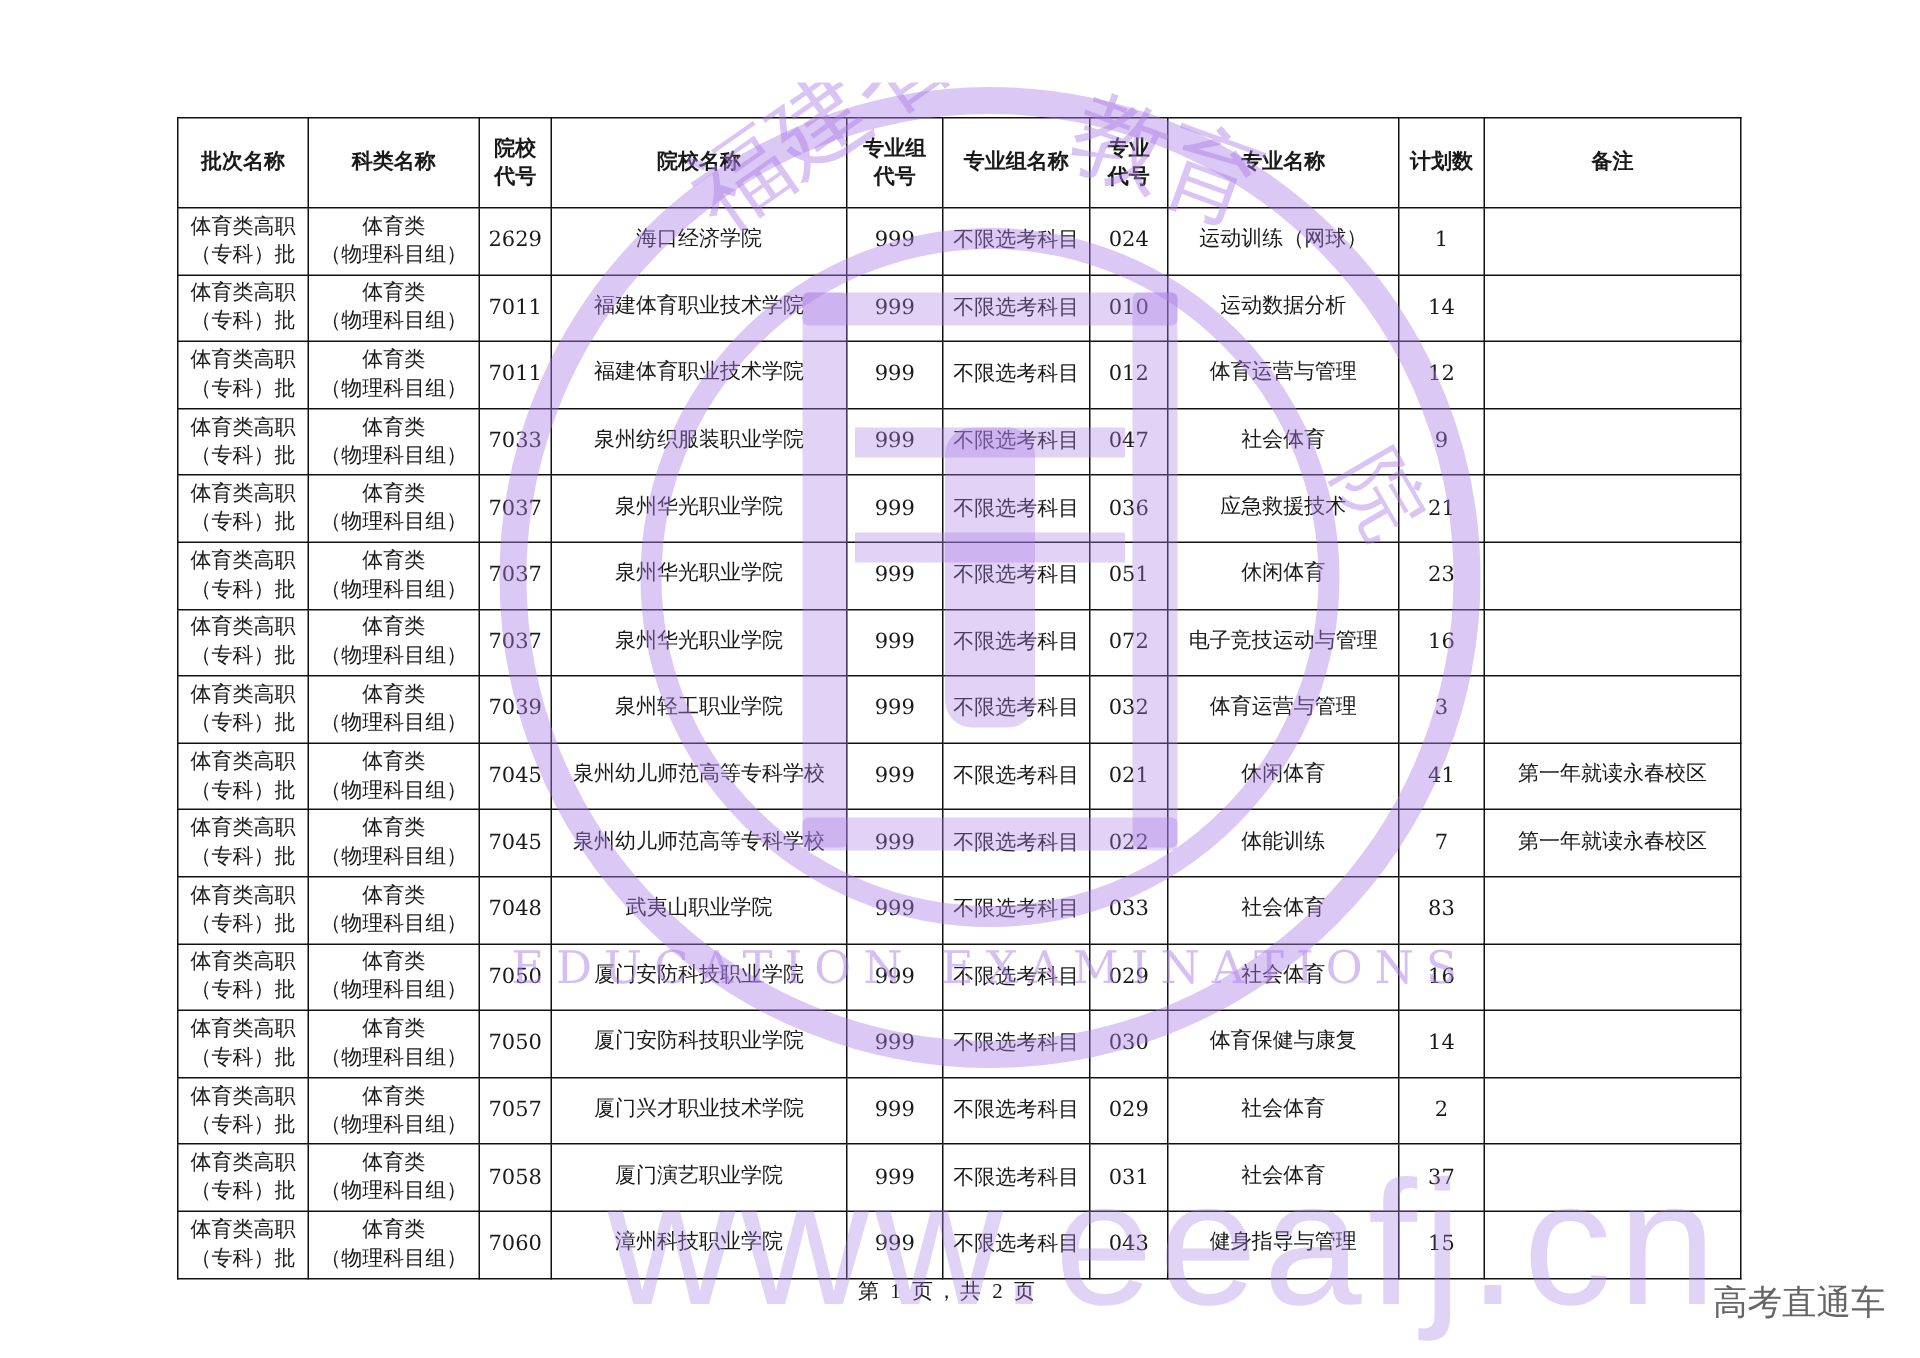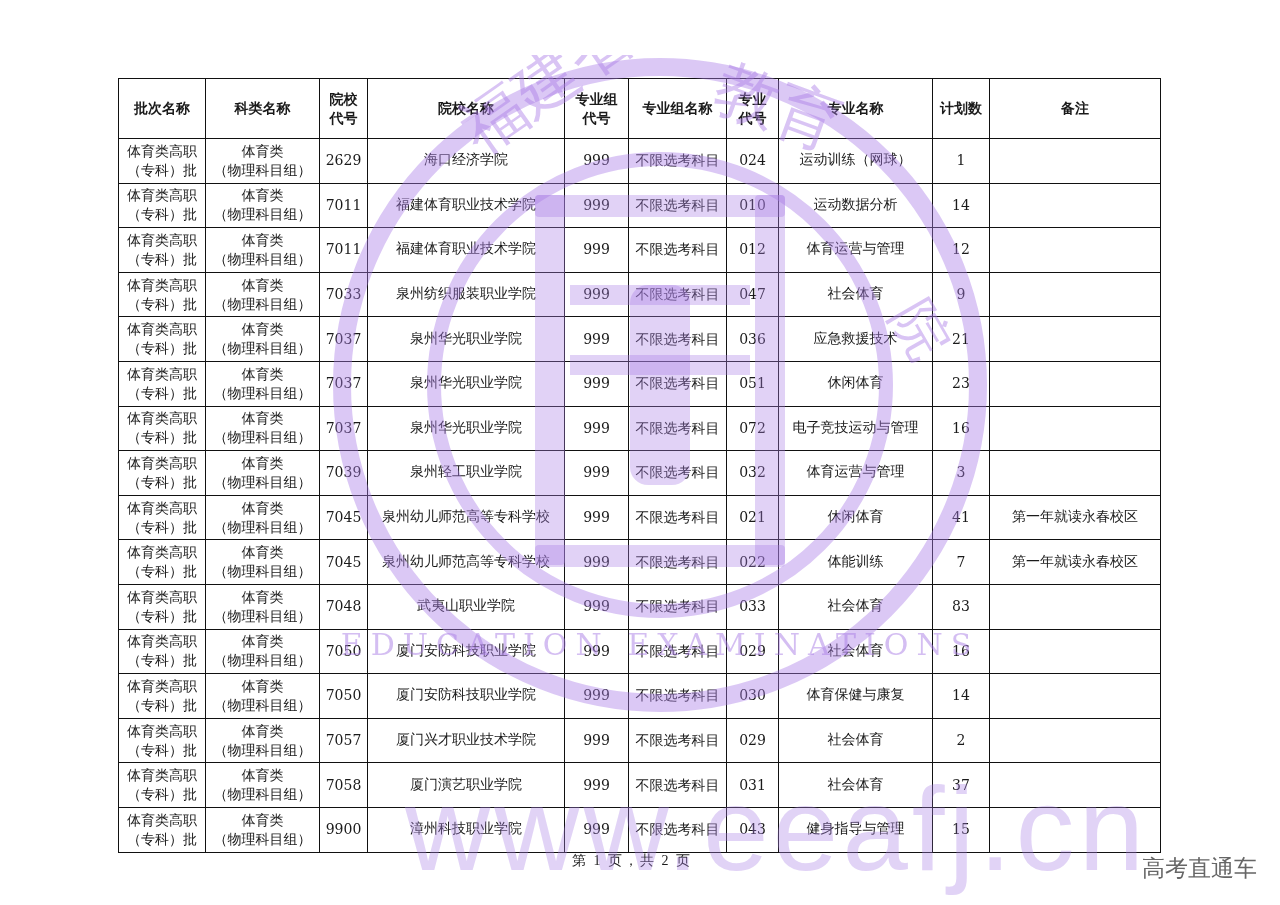--- a/index.html
+++ b/index.html
@@ -606,21 +606,21 @@
       <tr>
         <td>
           <div>体育类高职</div>
           <div>（专科）批</div>
         </td>
         <td>
           <div>体育类</div>
           <div>（物理科目组）</div>
         </td>
         <td class="num">
-          <div>9900</div>
+          <div>7060</div>
         </td>
         <td class="left">
           <div>漳州科技职业学院</div>
         </td>
         <td class="num">
           <div>999</div>
         </td>
         <td>
           <div>不限选考科目</div>
         </td>

